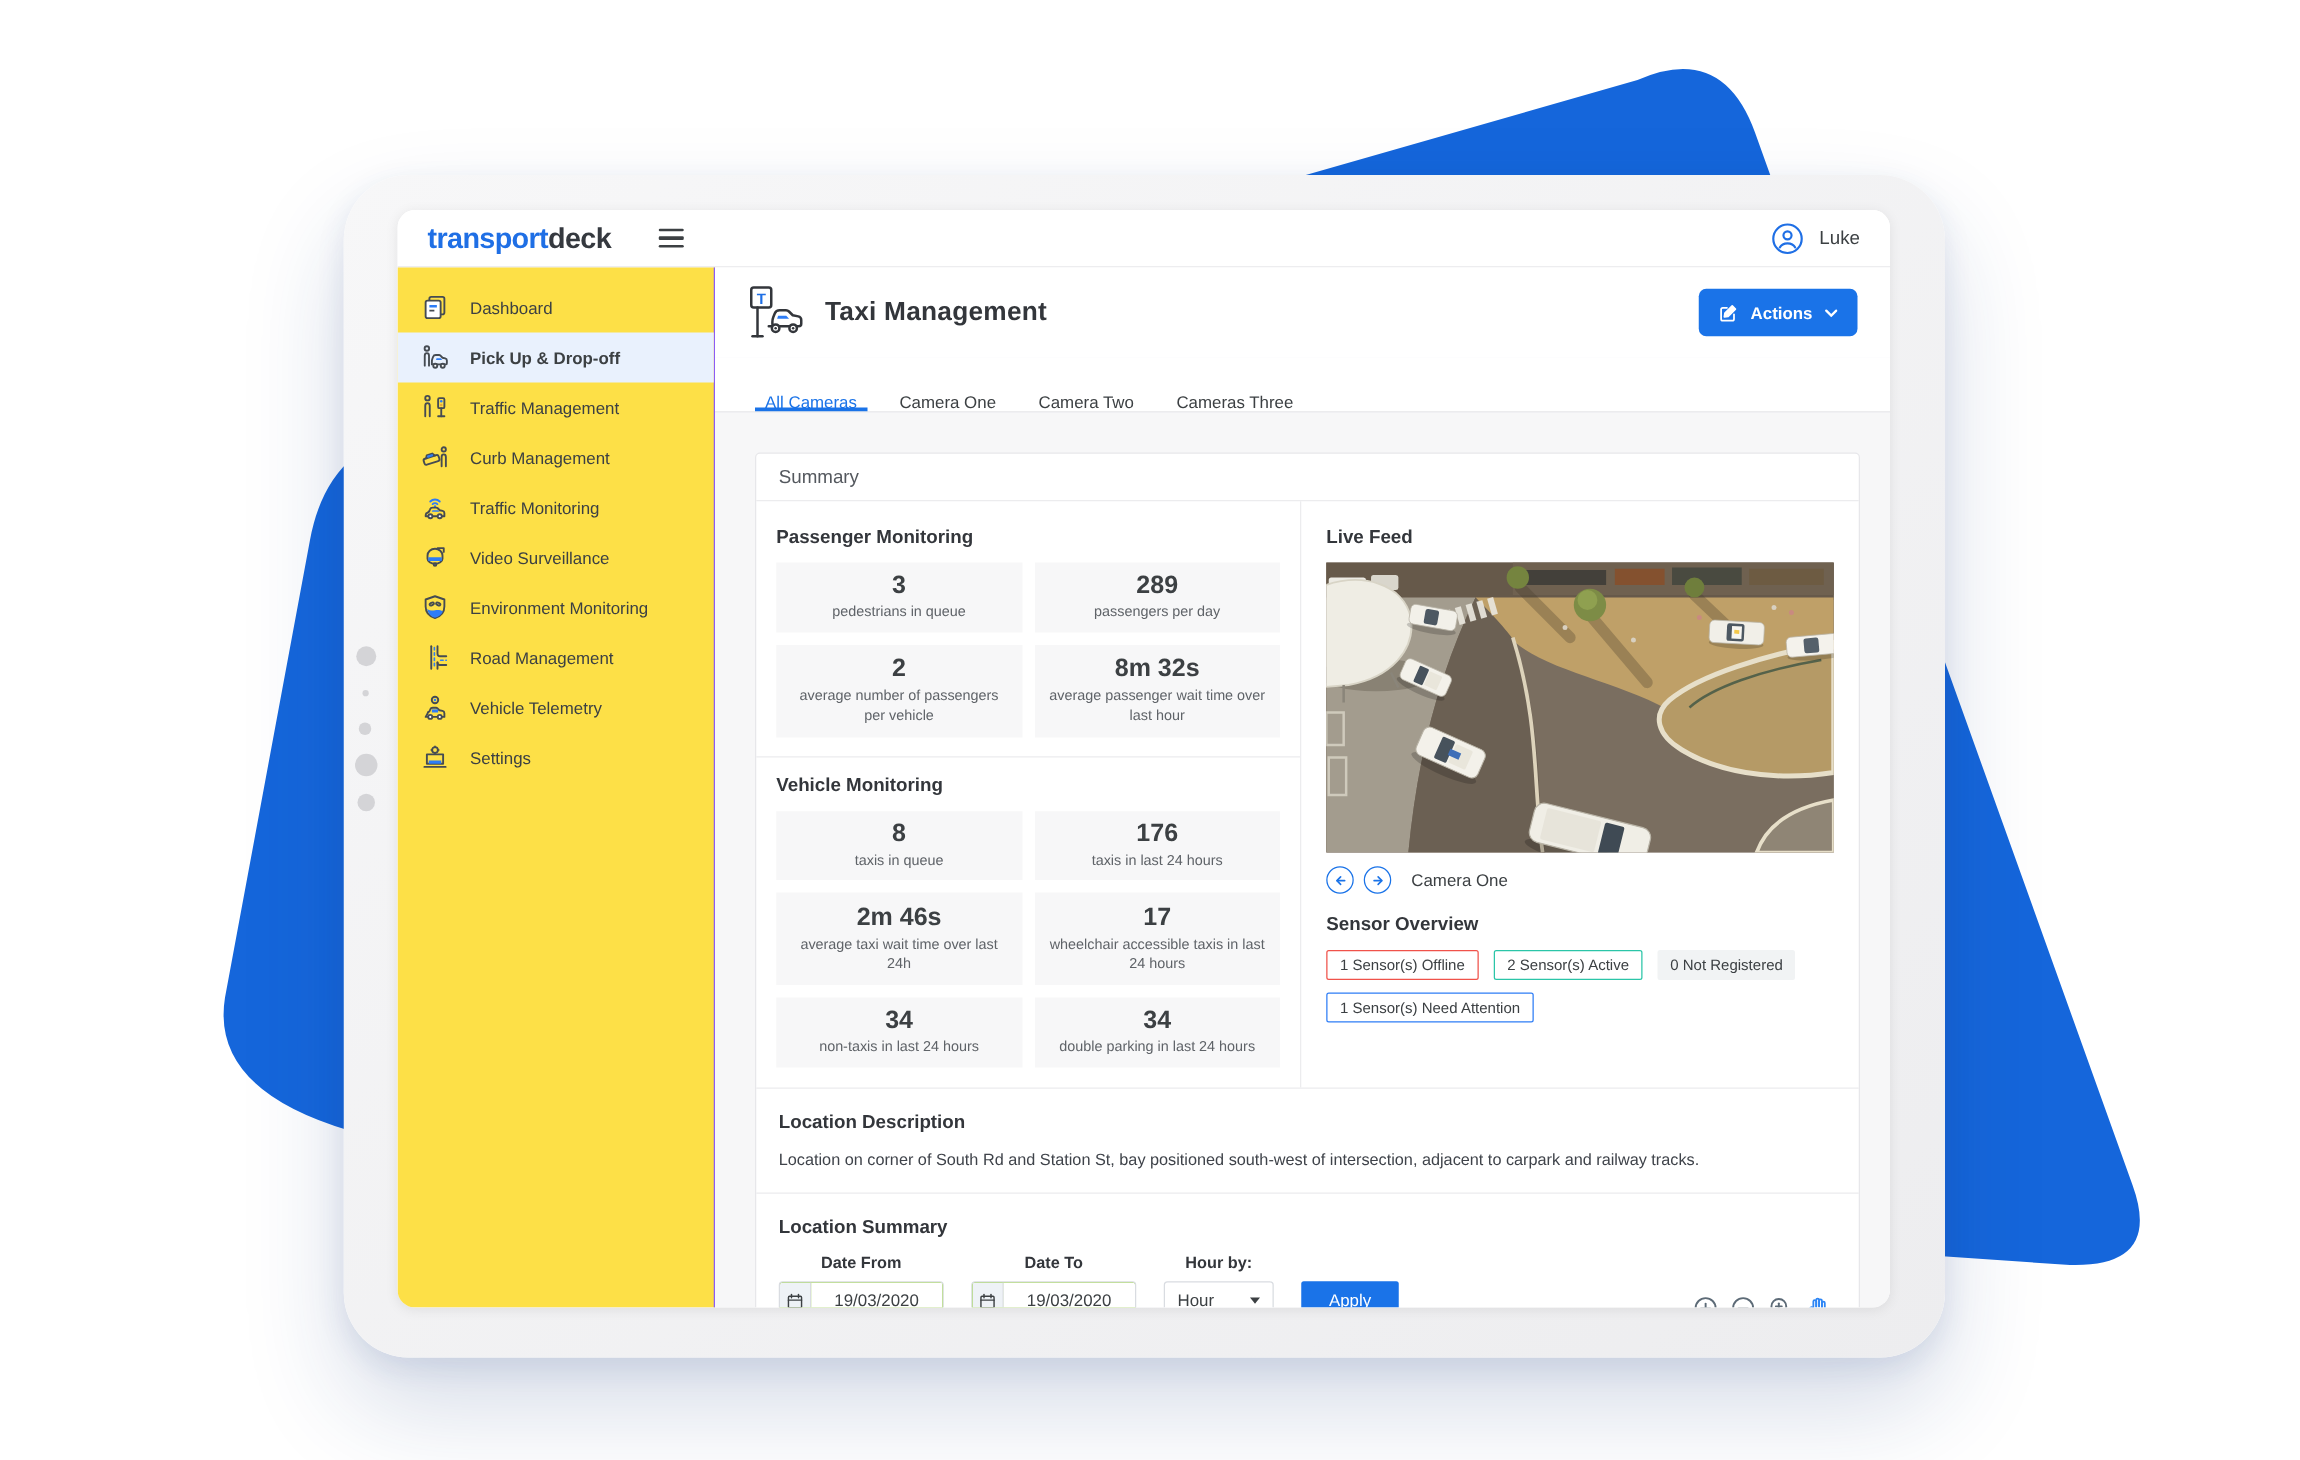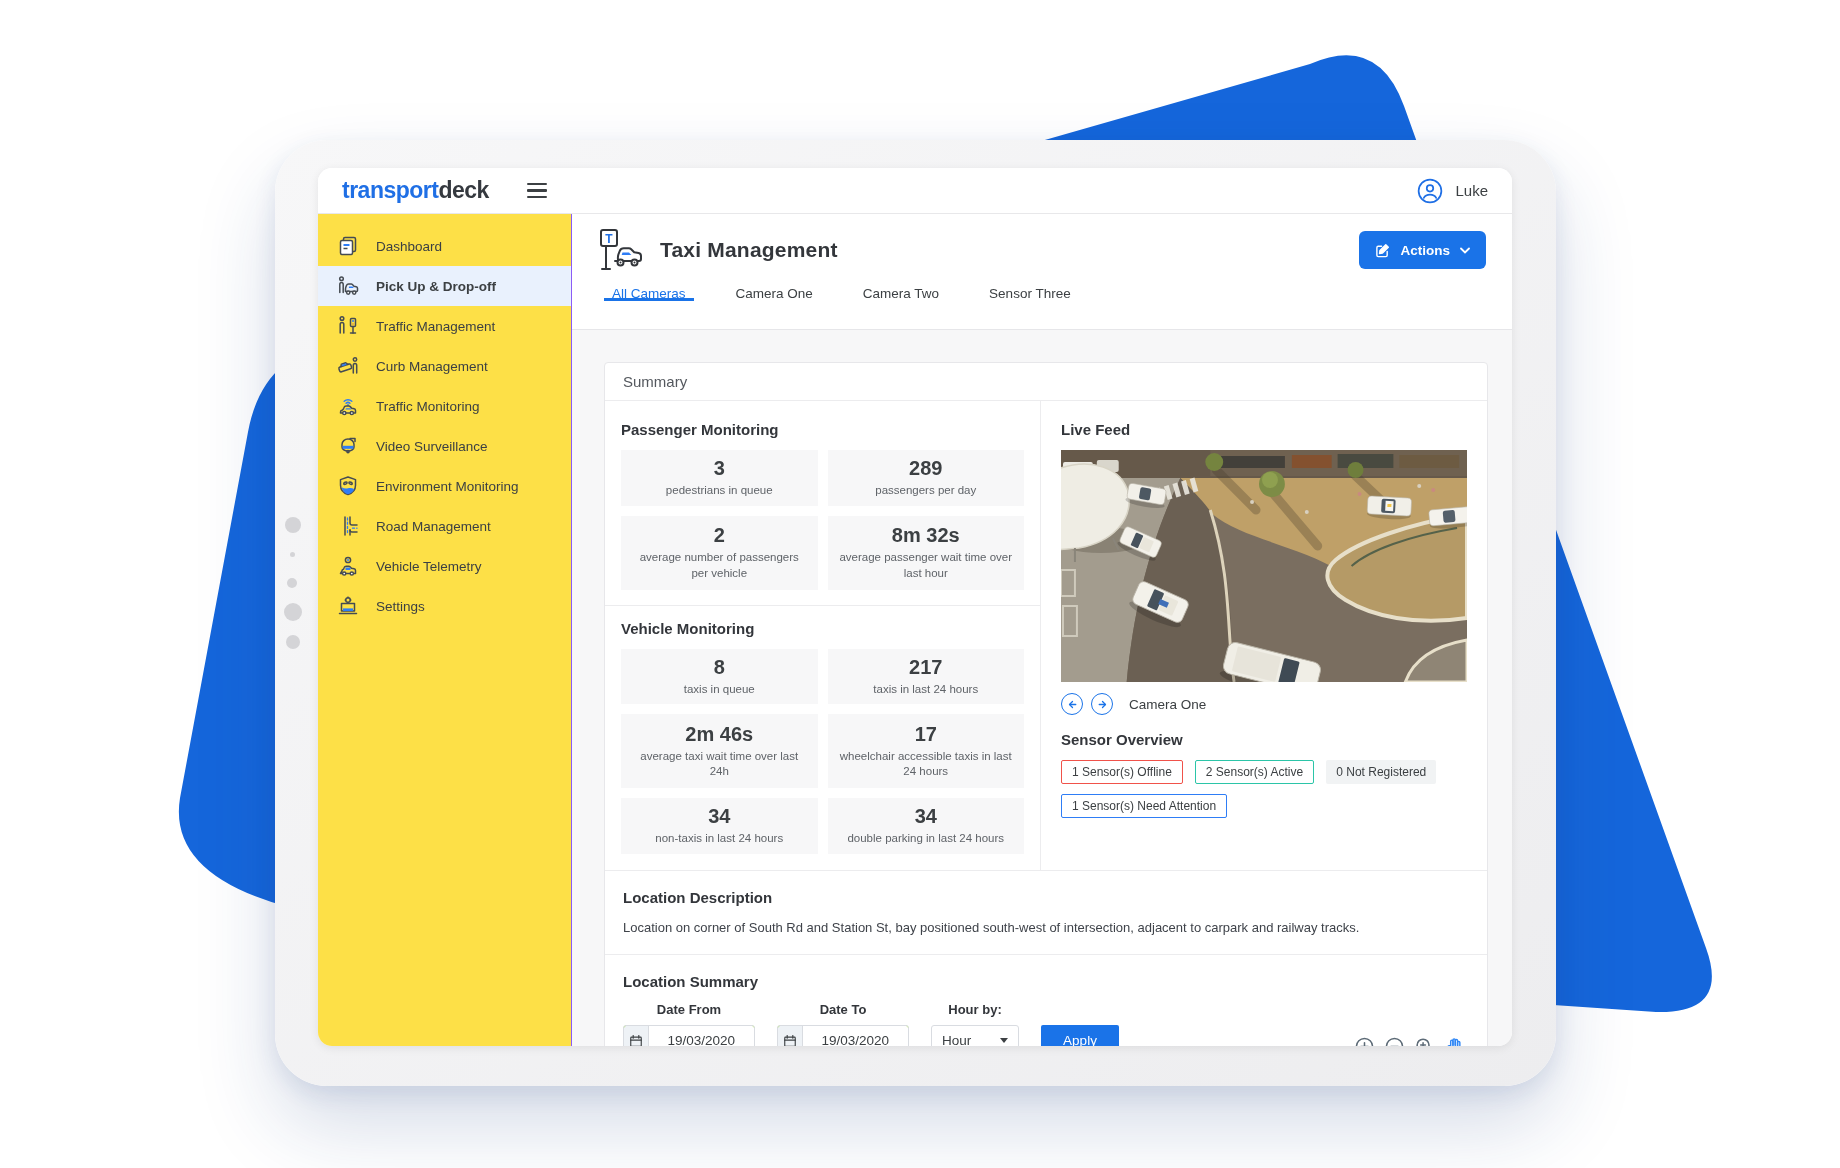--- a/index.html
+++ b/index.html
@@ -42,21 +42,21 @@
 
   .main { flex:1; display:flex; flex-direction:column; background:#f7f7f8; min-width:0; }
   .page-header { background:#fff; height:72px; flex:0 0 72px; display:flex; align-items:center; padding:0 26px; }
   .taxi-ic { width:46px; height:46px; }
   .page-title { font-size:21px; font-weight:bold; color:#33363b; margin-left:16px; letter-spacing:.2px; }
   .actions-btn { margin-left:auto; background:#1a73e8; color:#fff; border:none; border-radius:6px;
                  height:38px; padding:0 16px; font-size:13.5px; font-weight:bold; display:flex;
                  align-items:center; gap:10px; cursor:pointer; font-family:inherit; }
 
   .tab-bar { background:#fff; height:44px; flex:0 0 44px; border-bottom:1px solid #e6e6e9;
-             display:flex; align-items:flex-start; padding:0 26px 0 32px; gap:34px; }
+             display:flex; align-items:flex-end; padding:0 26px 0 32px; gap:18px; }
   .tab { display:flex; align-items:center; padding:0 8px; font-size:13.5px; color:#3c4043;
          position:relative; cursor:pointer; }
   .tab.active { color:#1a73e8; }
   .tab.active::after { content:""; position:absolute; left:0; right:0; bottom:0; height:3px; background:#1a73e8; }
 
   .content { flex:1; padding:32px 24px 0 32px; overflow:hidden; }
   .card { background:#fff; border:1px solid #e7e7ea; border-radius:4px; }
   .card-title { height:38px; display:flex; align-items:center; padding:0 18px; font-size:15px;
                 color:#54585e; border-bottom:1px solid #ececee; }
 
@@ -293,21 +293,21 @@
             <div class="tab active">
                 <span>All Cameras</span>
               </div>
             <div class="tab">
                 <span>Camera One</span>
               </div>
             <div class="tab">
                 <span>Camera Two</span>
               </div>
             <div class="tab">
-                <span>Sensor Three</span>
+                <span>Cameras Three</span>
               </div>
           </div>
 
           <div class="content">
             <div class="card">
               <div class="card-title">Summary</div>
 
               <div class="card-cols">
 
                 <div class="col-left">
@@ -333,21 +333,21 @@
 
                   <div class="split"></div>
 
                   <div class="section-title">Vehicle Monitoring</div>
                   <div class="stat-grid">
                     <div class="stat h1">
                         <div class="stat-value">8</div>
                         <div class="stat-label">taxis in queue</div>
                       </div>
                     <div class="stat h1">
-                        <div class="stat-value">217</div>
+                        <div class="stat-value">176</div>
                         <div class="stat-label">taxis in last 24 hours</div>
                       </div>
                     <div class="stat h2">
                         <div class="stat-value">2m 46s</div>
                         <div class="stat-label">average taxi wait time over last 24h</div>
                       </div>
                     <div class="stat h2">
                         <div class="stat-value">17</div>
                         <div class="stat-label">wheelchair accessible taxis in last 24 hours</div>
                       </div>

